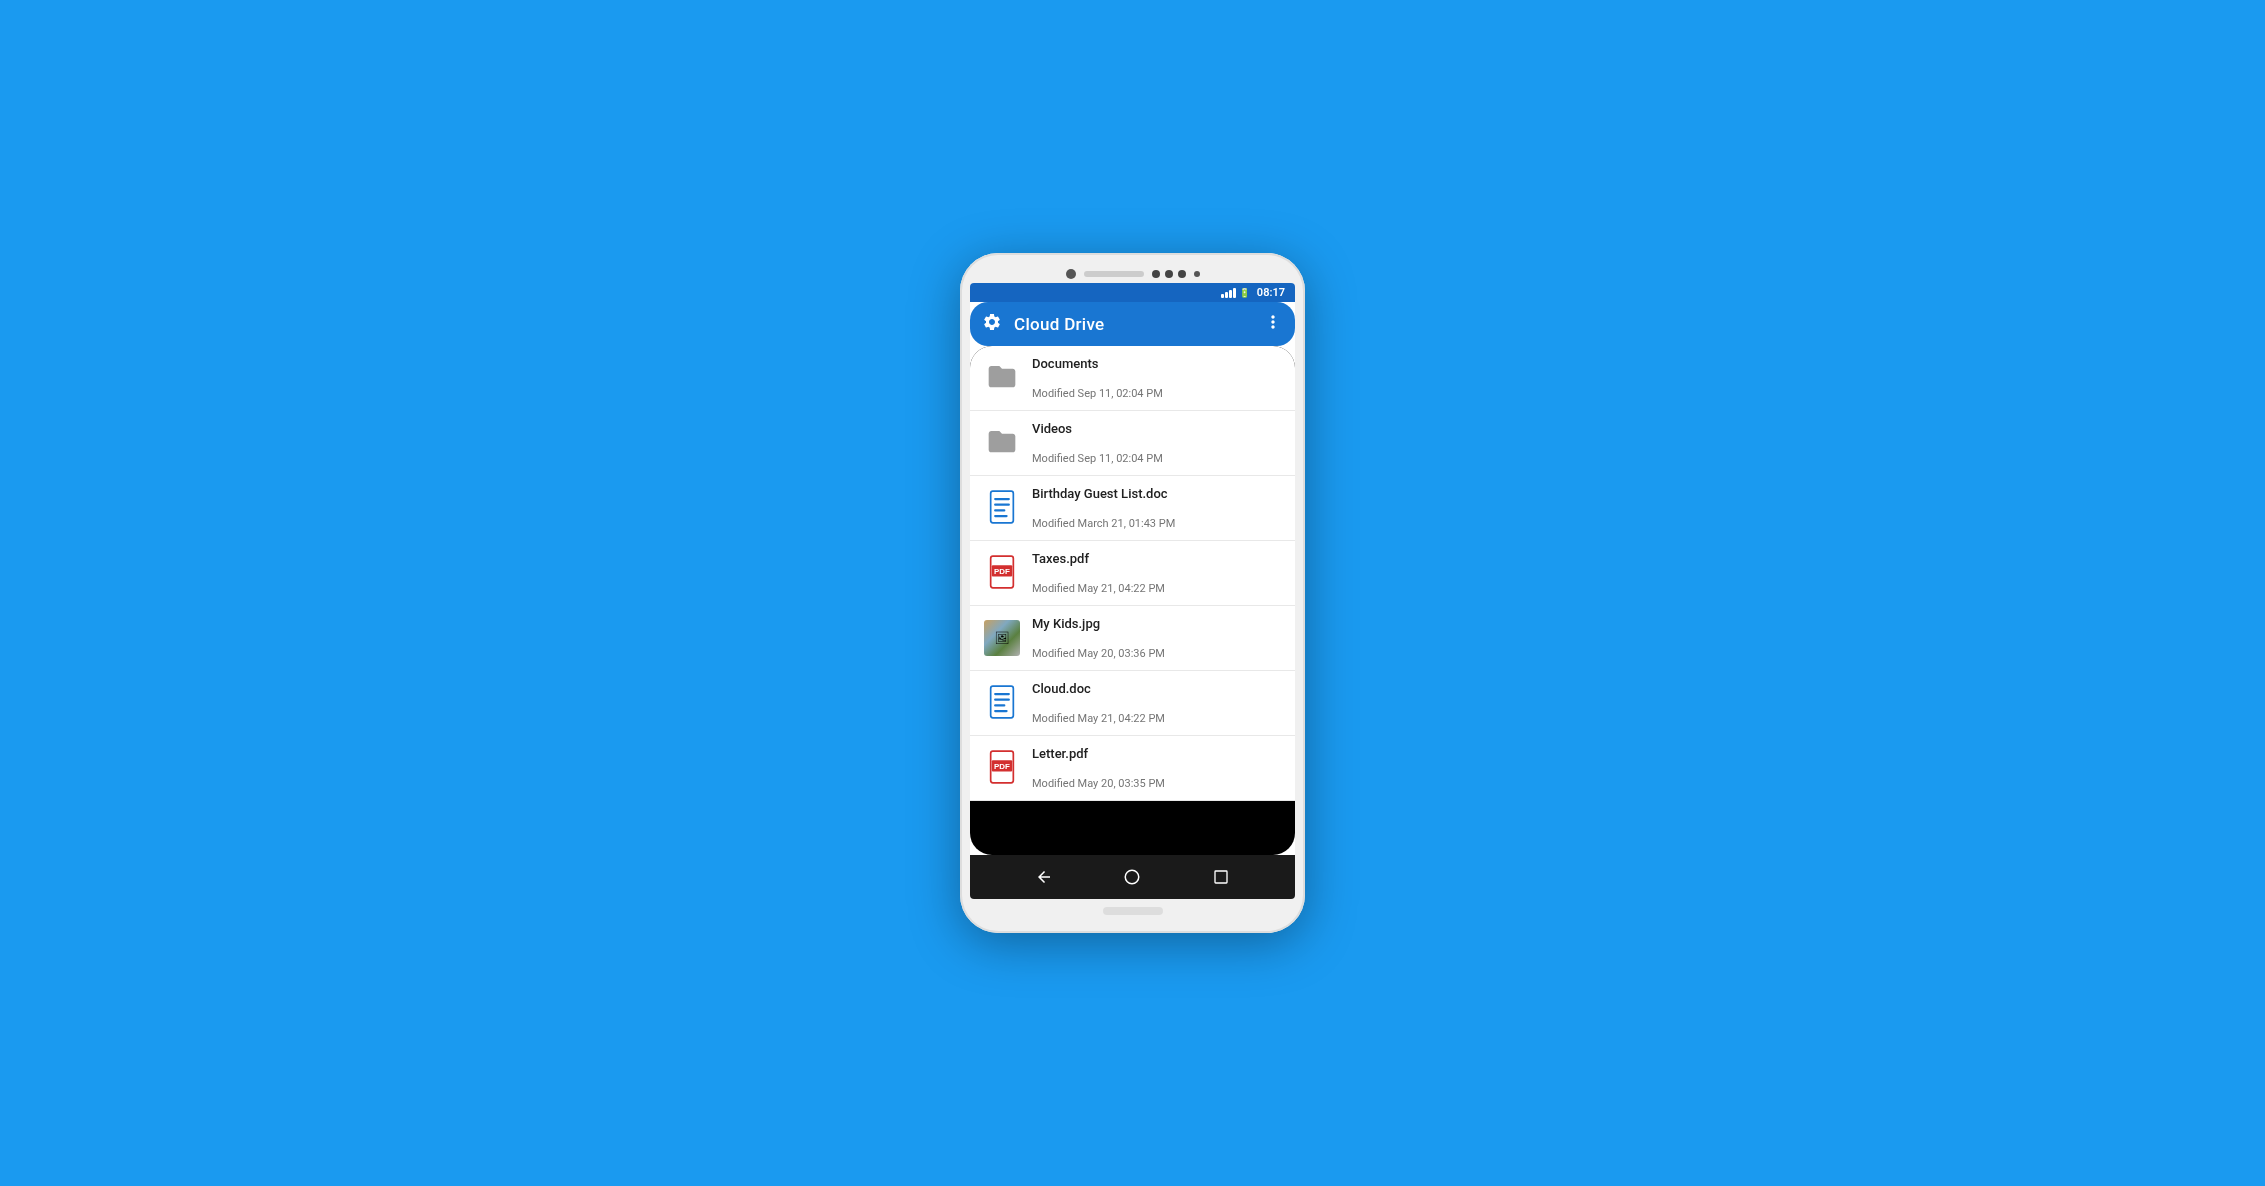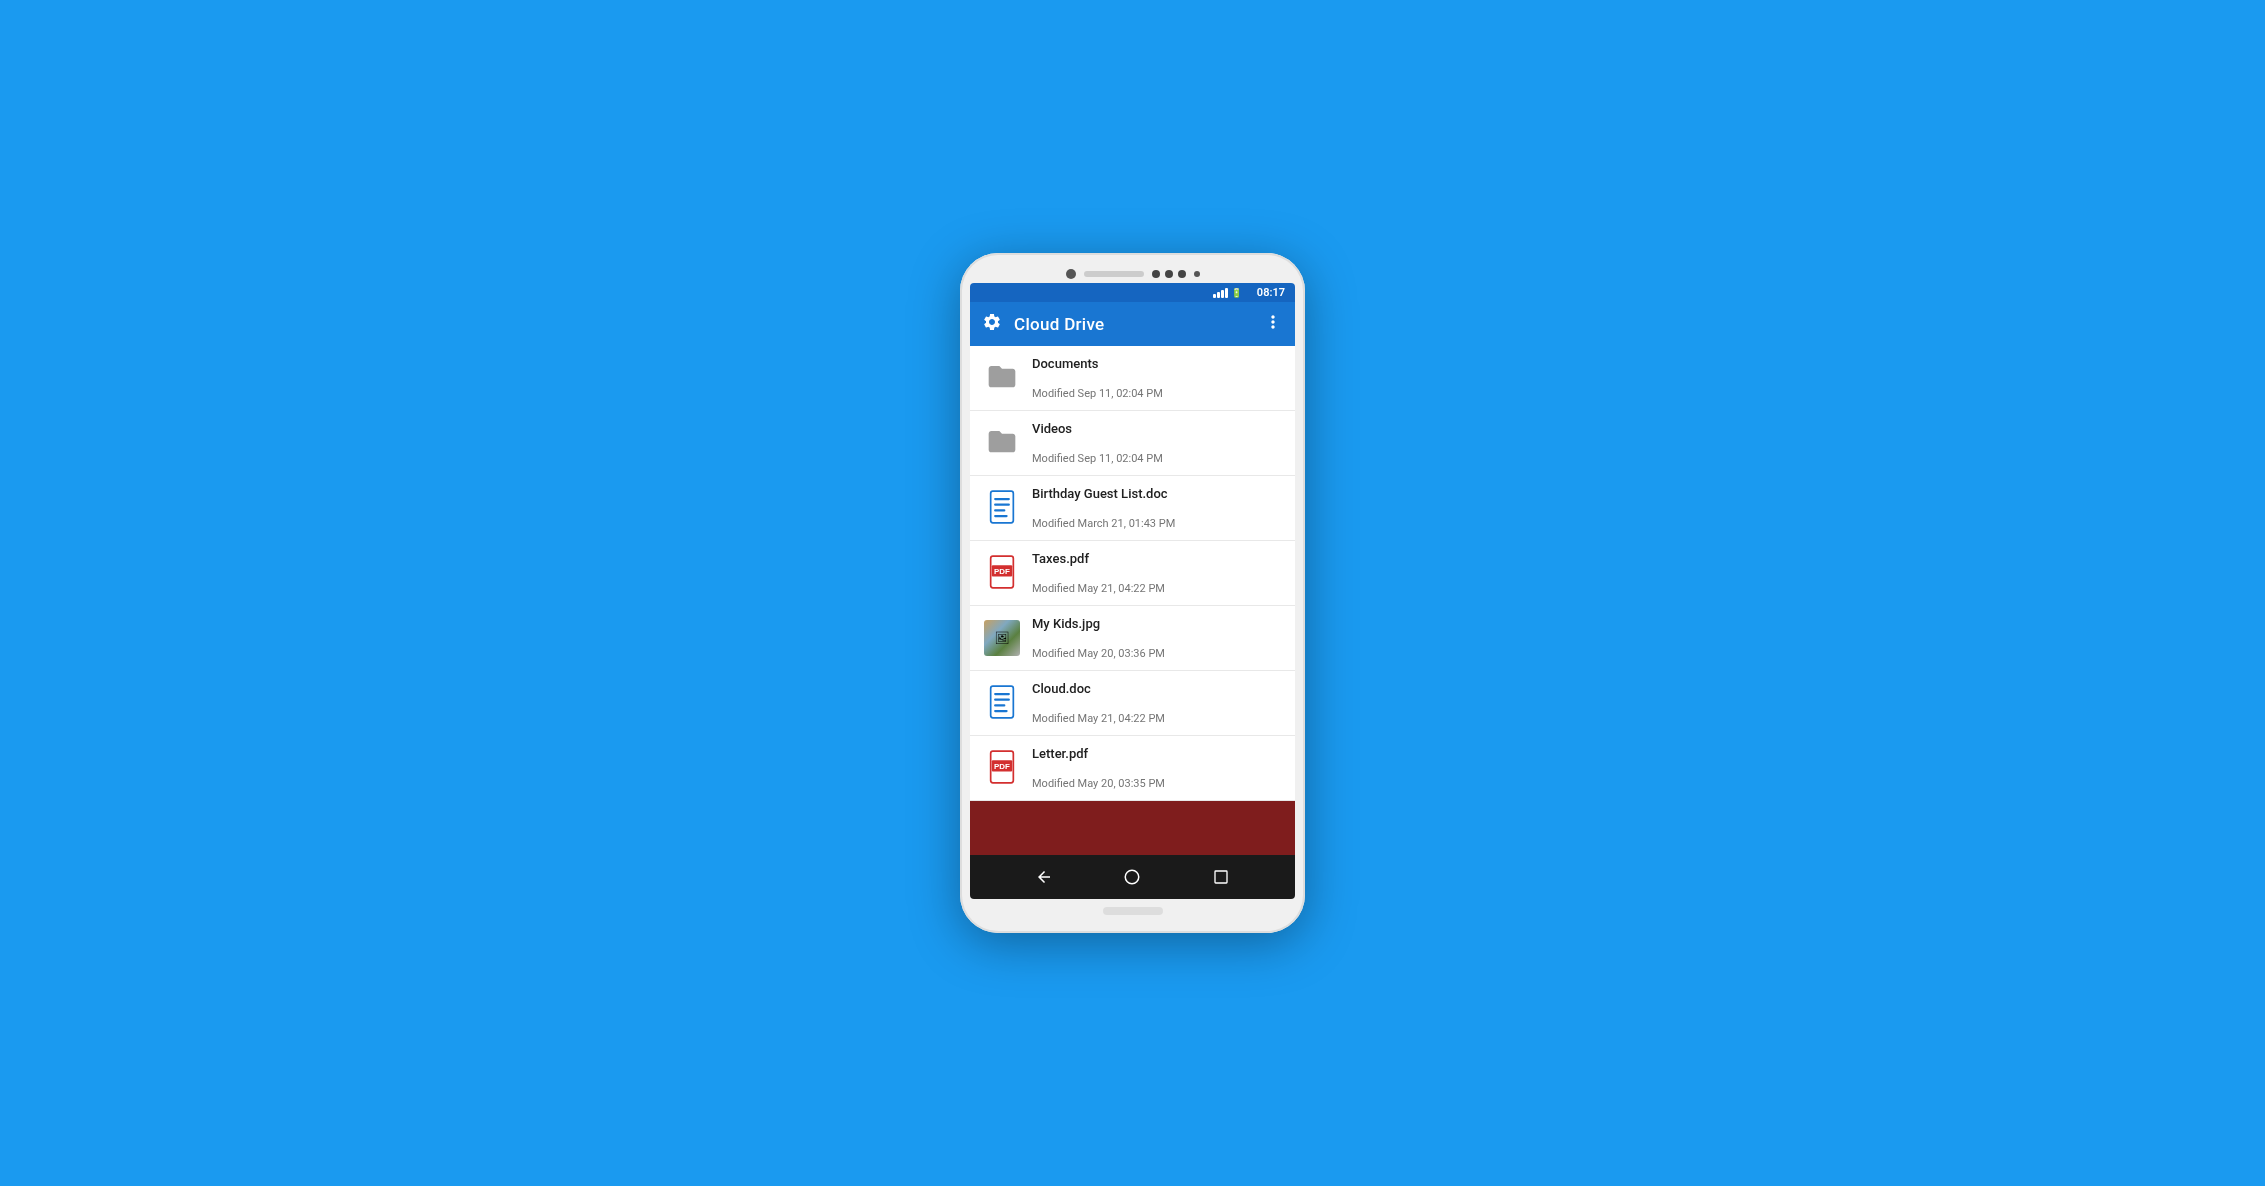--- a/index.html
+++ b/index.html
@@ -104,50 +104,52 @@
 
     .signal-bar {
       background: white;
       width: 3px;
       border-radius: 1px;
     }
 
     .status-time {
       font-size: 11px;
       font-weight: 600;
-      margin-left: 10px;
+      margin-left: 2px;
     }
 
     
     .app-bar {
       background: #1976d2;
       color: white;
       display: flex;
       align-items: center;
       padding: 0 12px;
       height: 44px;
       gap: 12px;
+      border-radius: 18px;
     }
 
     .app-bar-title {
       flex: 1;
       font-size: 17px;
       font-weight: 500;
       letter-spacing: 0.3px;
     }
 
     .settings-icon svg, .more-icon svg {
       fill: white;
     }
 
     
     .file-list {
       flex: 1;
       overflow-y: auto;
-      background: #7f1d1d;
+      background: #000000;
+      border-radius: 22px;
     }
 
     .file-item {
       display: flex;
       align-items: center;
       padding: 10px 14px;
       background: white;
       border-bottom: 1px solid #e8e8e8;
       cursor: pointer;
       gap: 12px;

